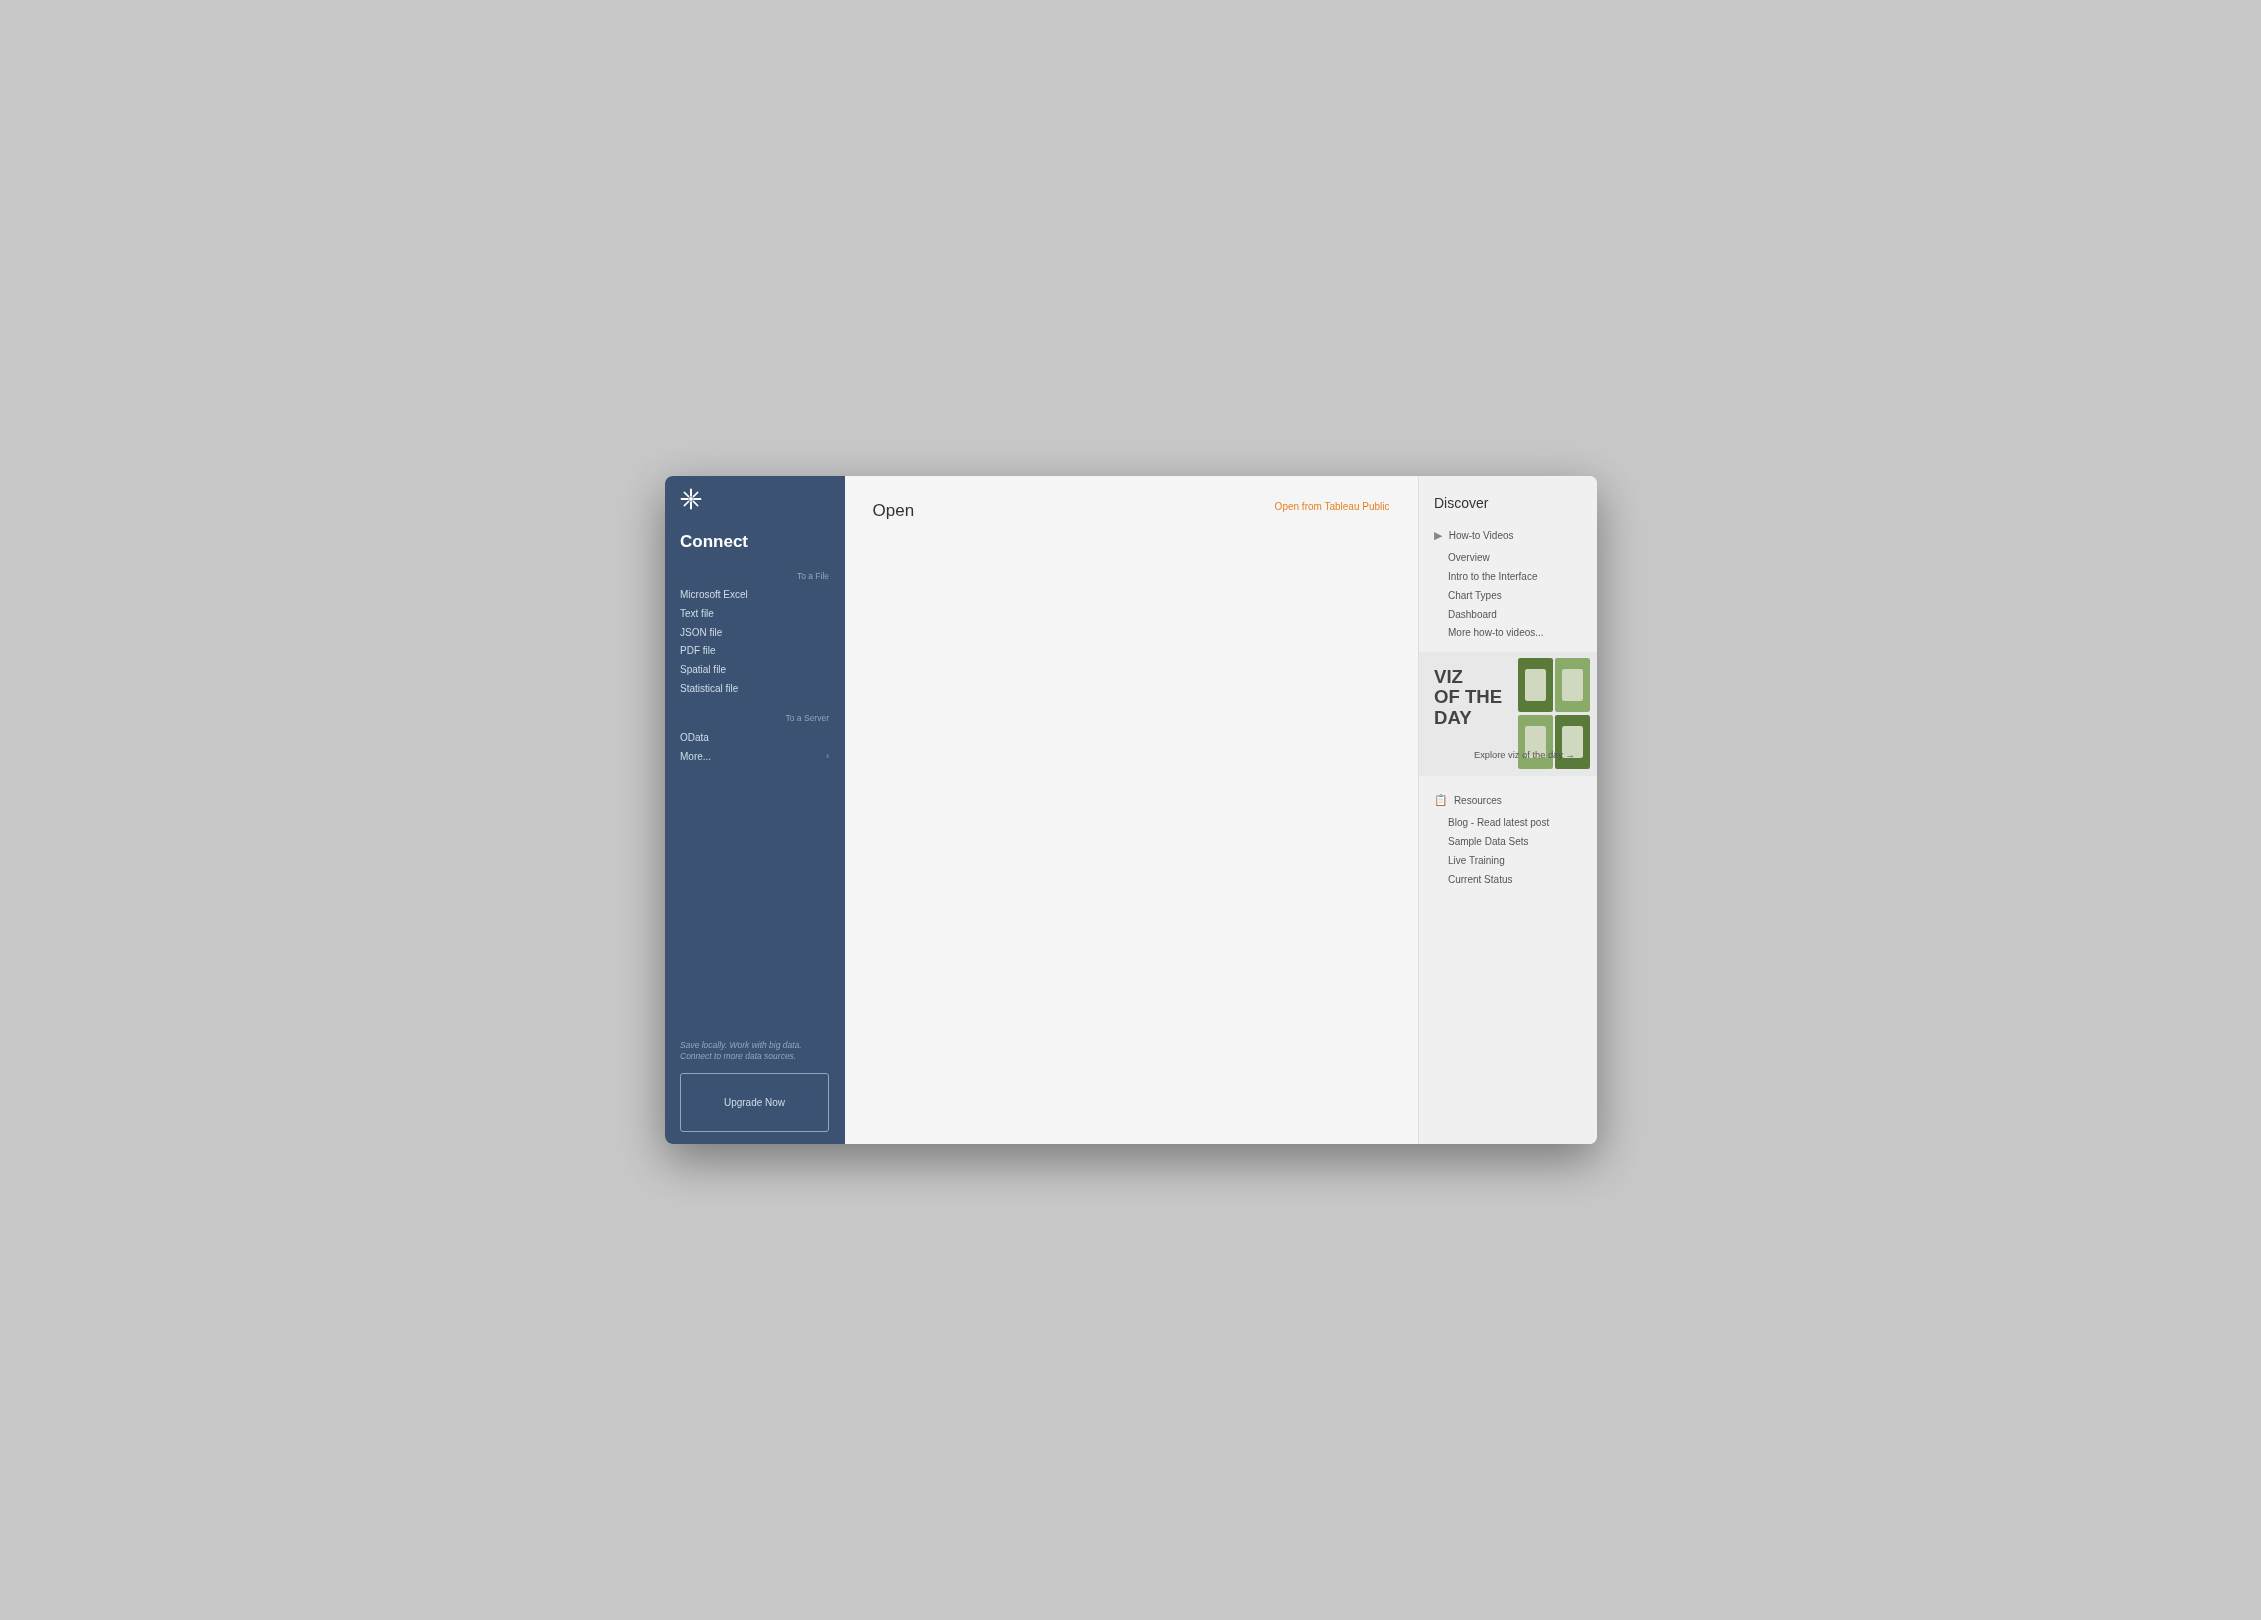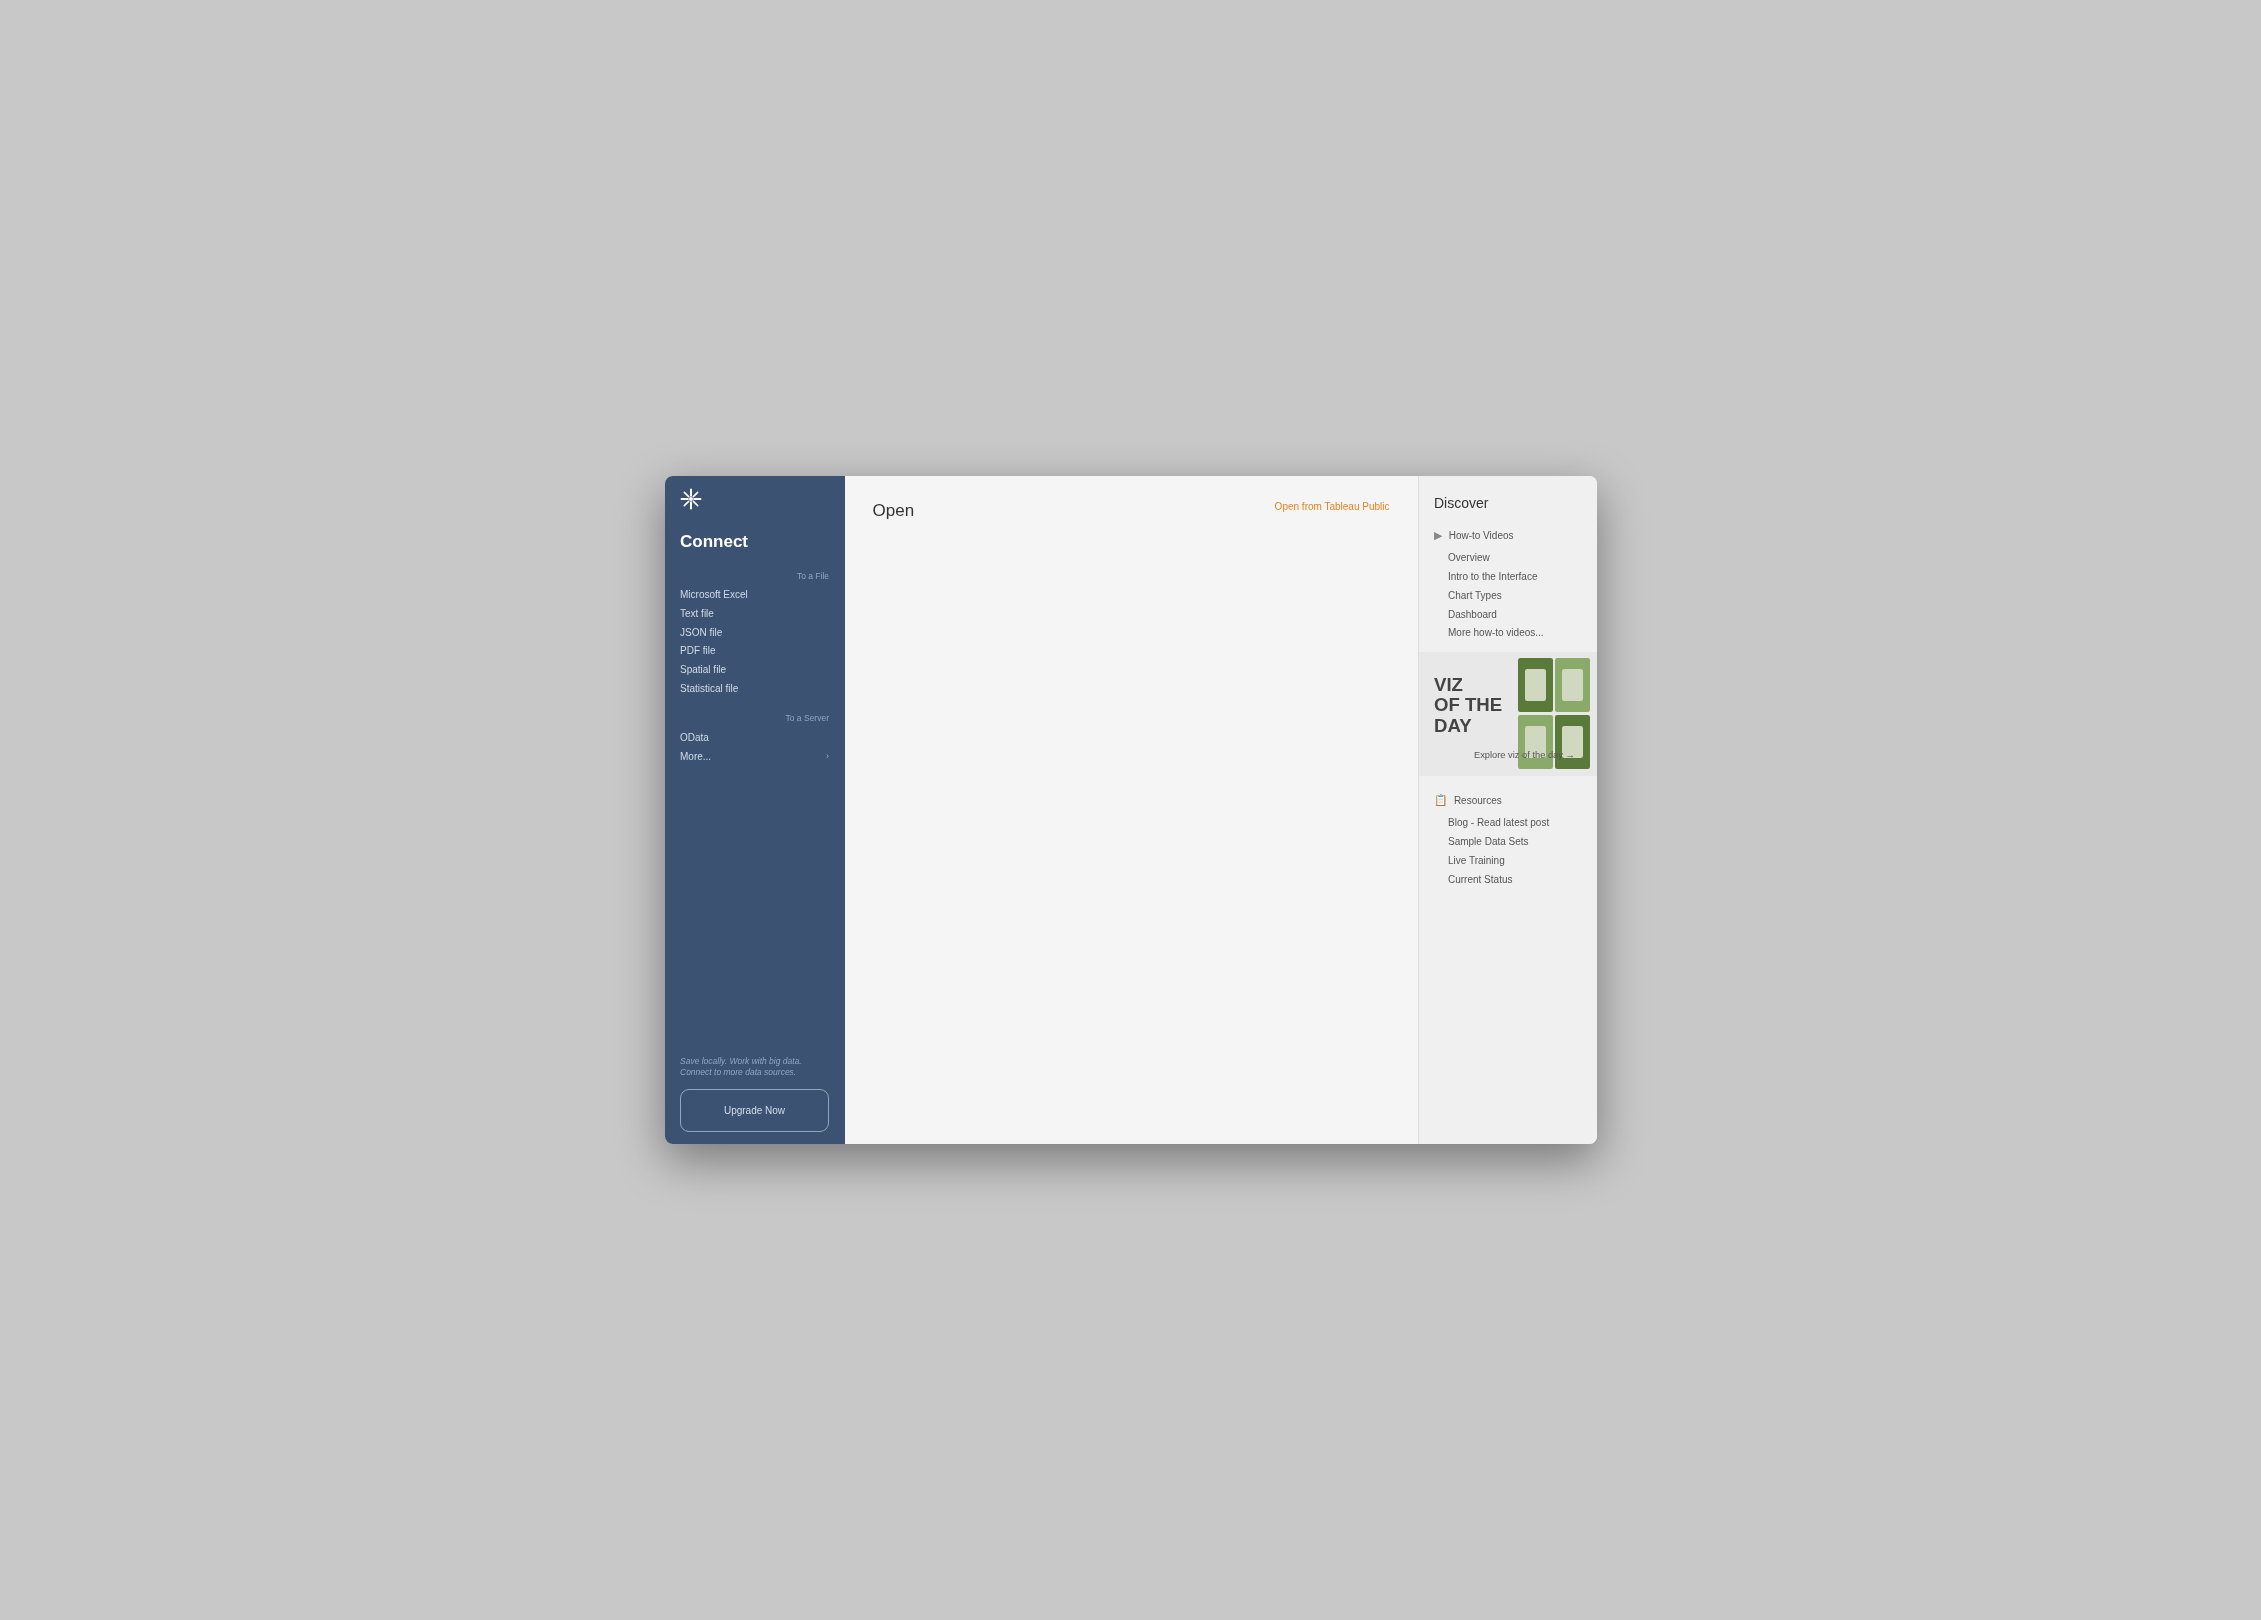--- a/index.html
+++ b/index.html
@@ -113,24 +113,24 @@
     }
     .sidebar-bottom-text {
       font-size: 8.5px;
       color: #8fa8c0;
       line-height: 1.4;
       margin-bottom: 9.3px;
       font-style: italic;
     }
     .upgrade-button {
       width: 100%;
-      padding: 15px;
+      padding: 23px;
       background: transparent;
       border: 0.8px solid #8fa8c0;
-      border-radius: 9px;
+      border-radius: 3px;
       color: #d0dce8;
       font-size: 10px;
       cursor: pointer;
       text-align: center;
     }
 
     
     .open-panel {
       flex: 1;
       background: #f5f5f5;
@@ -209,21 +209,21 @@
     }
     .viz-title-text {
       font-size: 18.6px;
       font-weight: 700;
       color: #444;
       line-height: 1.1;
     }
     .viz-explore {
       font-size: 9.3px;
       color: #555;
-      margin-top: 14px;
+      margin-top: 22px;
       cursor: pointer;
       padding-left: 40px;
     }
     .viz-thumbnail {
       position: absolute;
       right: 0;
       top: 0;
       bottom: 0;
       width: 85px;
       display: grid;

